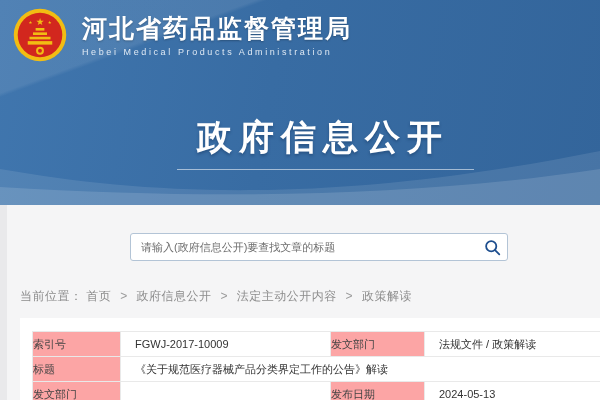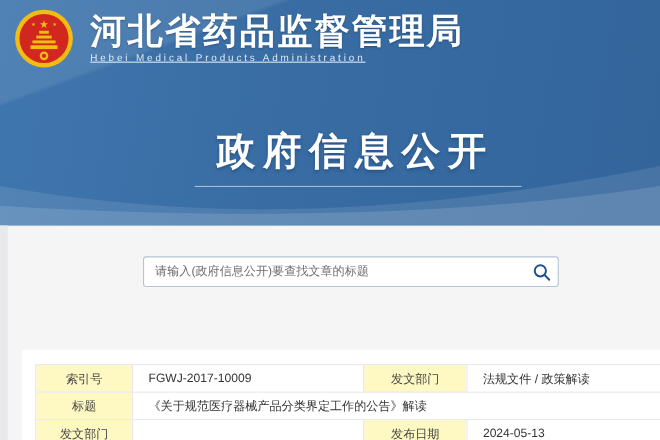--- a/index.html
+++ b/index.html
@@ -14,25 +14,25 @@
     background:
       linear-gradient(160deg, rgba(255,255,255,.09) 0%, rgba(255,255,255,.09) 22%, rgba(255,255,255,0) 23%),
       linear-gradient(100deg,#4076ae 0%,#386ca3 45%,#33659b 100%);
     overflow:hidden;
   }
   .hero-waves{position:absolute;left:0;bottom:0;width:600px;height:70px;display:block;}
   .logo-row{position:absolute;left:12px;top:7px;display:flex;align-items:center;cursor:pointer;}
   .emblem{width:56px;height:56px;display:block;}
   .org-names{margin-left:14px;}
   .org-cn{
-    color:#ffffff;font-size:32px;font-weight:bold;letter-spacing:2px;
+    color:#ffffff;font-size:25px;font-weight:bold;letter-spacing:2px;
     line-height:30px;text-shadow:0 1px 2px rgba(0,0,0,.25);
   }
   .org-en{
-    color:#dfe9f4;font-size:9px;letter-spacing:2.6px;margin-top:4px;line-height:11px;text-decoration:underline;
+    color:#dfe9f4;font-size:9px;letter-spacing:2.6px;margin-top:4px;line-height:11px;
   }
   .banner-title{
     position:absolute;left:0;right:-46px;top:114px;text-align:center;
     color:#ffffff;font-size:35px;font-weight:bold;letter-spacing:7px;
     text-shadow:0 2px 3px rgba(20,50,90,.45);
   }
   .banner-underline{
     position:absolute;left:177px;top:169px;width:297px;height:1px;
     background:rgba(255,255,255,.55);
   }
@@ -67,21 +67,21 @@
   .info-table{
     position:absolute;left:12px;top:13px;width:640px;
     border-collapse:collapse;table-layout:fixed;
     font-size:11px;color:#333;
   }
   .info-table td{
     border:1px solid #e9e9e9;height:24px;padding:0 0 0 14px;
     overflow:hidden;white-space:nowrap;
   }
   .info-table td.lbl{
-    background:#fef9c3;text-align:center;padding:0;color:#444;
+    background:#fca5a5;text-align:left;padding:0;color:#444;
   }
 </style>
 </head>
 <body>
 
 <div class="screen">
 
   <div class="hero">
     <svg class="hero-waves" viewBox="0 0 600 70" preserveAspectRatio="none">
       <path d="M0,70 L0,34 C160,62 340,68 600,16 L600,70 Z" fill="rgba(255,255,255,0.10)"></path>
@@ -117,20 +117,30 @@
   <div class="search-box">
     <input class="search-input" type="text" placeholder="请输入(政府信息公开)要查找文章的标题" style="">
     <button class="search-btn">
       <svg width="17" height="17" viewBox="0 0 20 20">
         <circle cx="8.5" cy="8.5" r="6" fill="none" stroke="#1d4e8e" stroke-width="2.1"></circle>
         <line x1="13" y1="13" x2="18" y2="18" stroke="#1d4e8e" stroke-width="2.1" stroke-linecap="round"></line>
       </svg>
     </button>
   </div>
 
+  <div class="breadcrumb">
+    <span>当前位置：</span>
+    <a>首页</a>
+    <span class="crumb-sep">&gt;</span>
+    <a>政府信息公开</a>
+    <span class="crumb-sep">&gt;</span>
+    <a>法定主动公开内容</a>
+    <span class="crumb-sep">&gt;</span>
+    <a>政策解读</a>
+  </div>
 
   <div class="card">
     <table class="info-table">
       <colgroup>
         <col style="width:88px">
           <col style="width:210px">
         <col style="width:94px">
           <col style="width:248px">
       </colgroup>
       <tbody>

